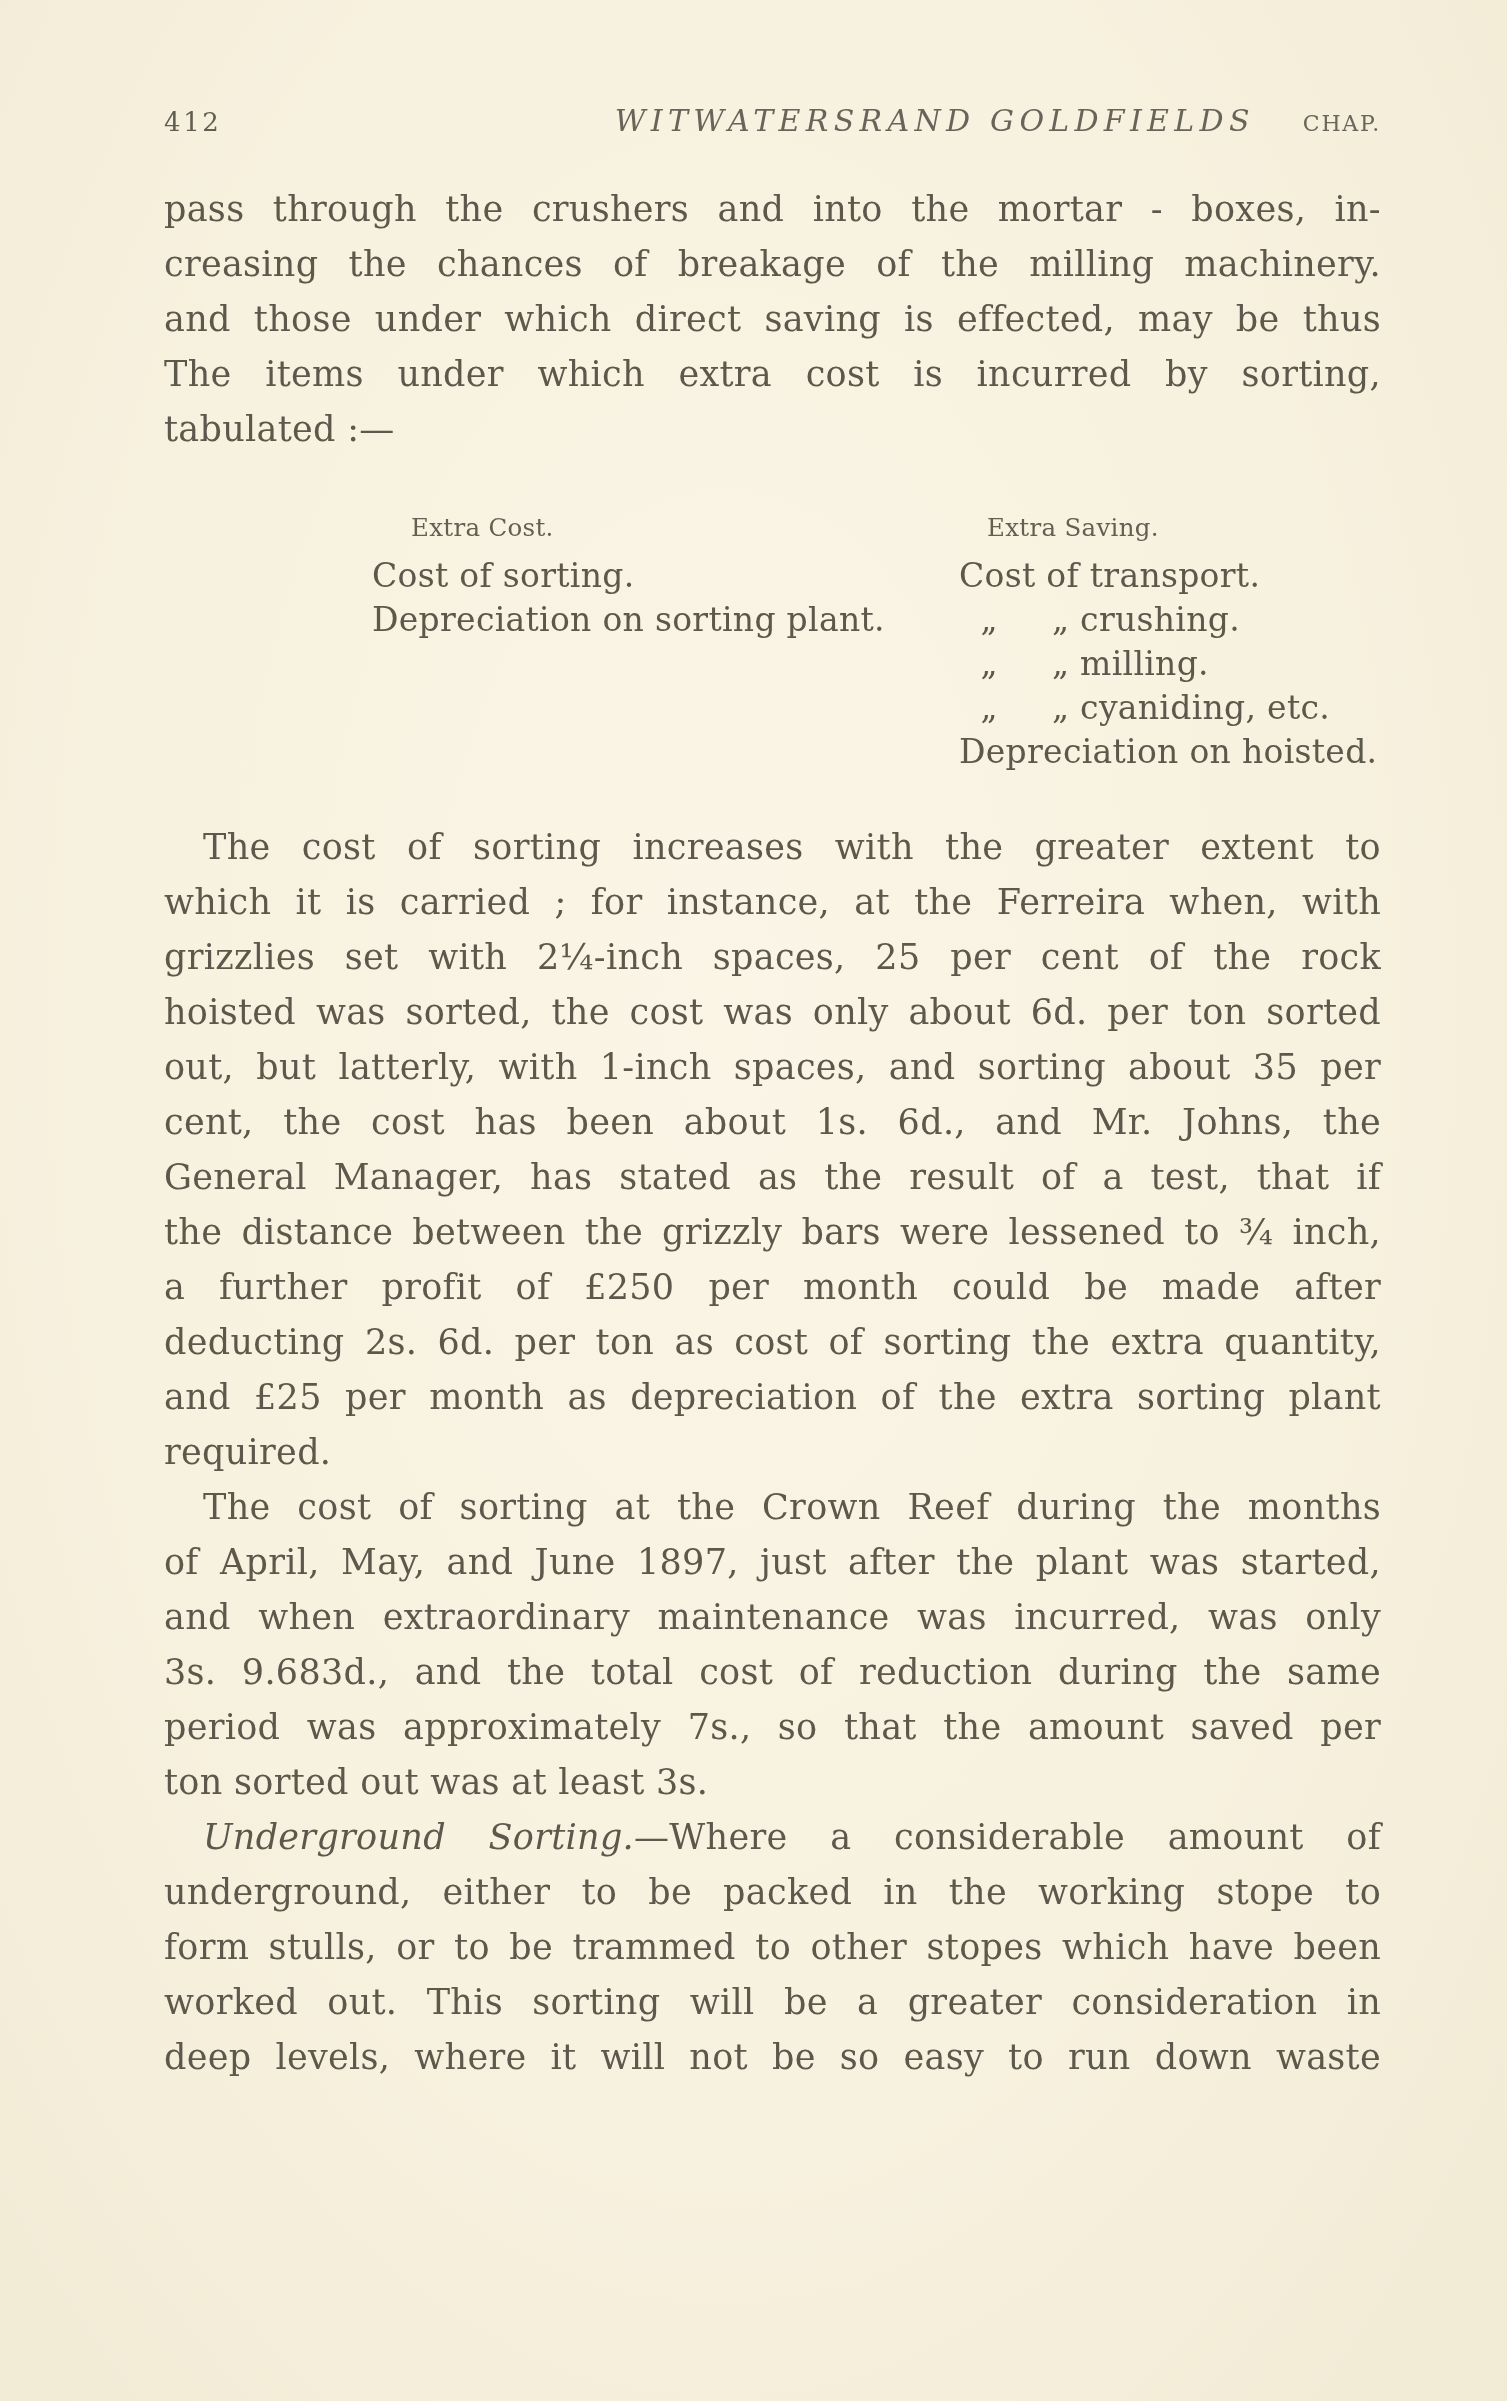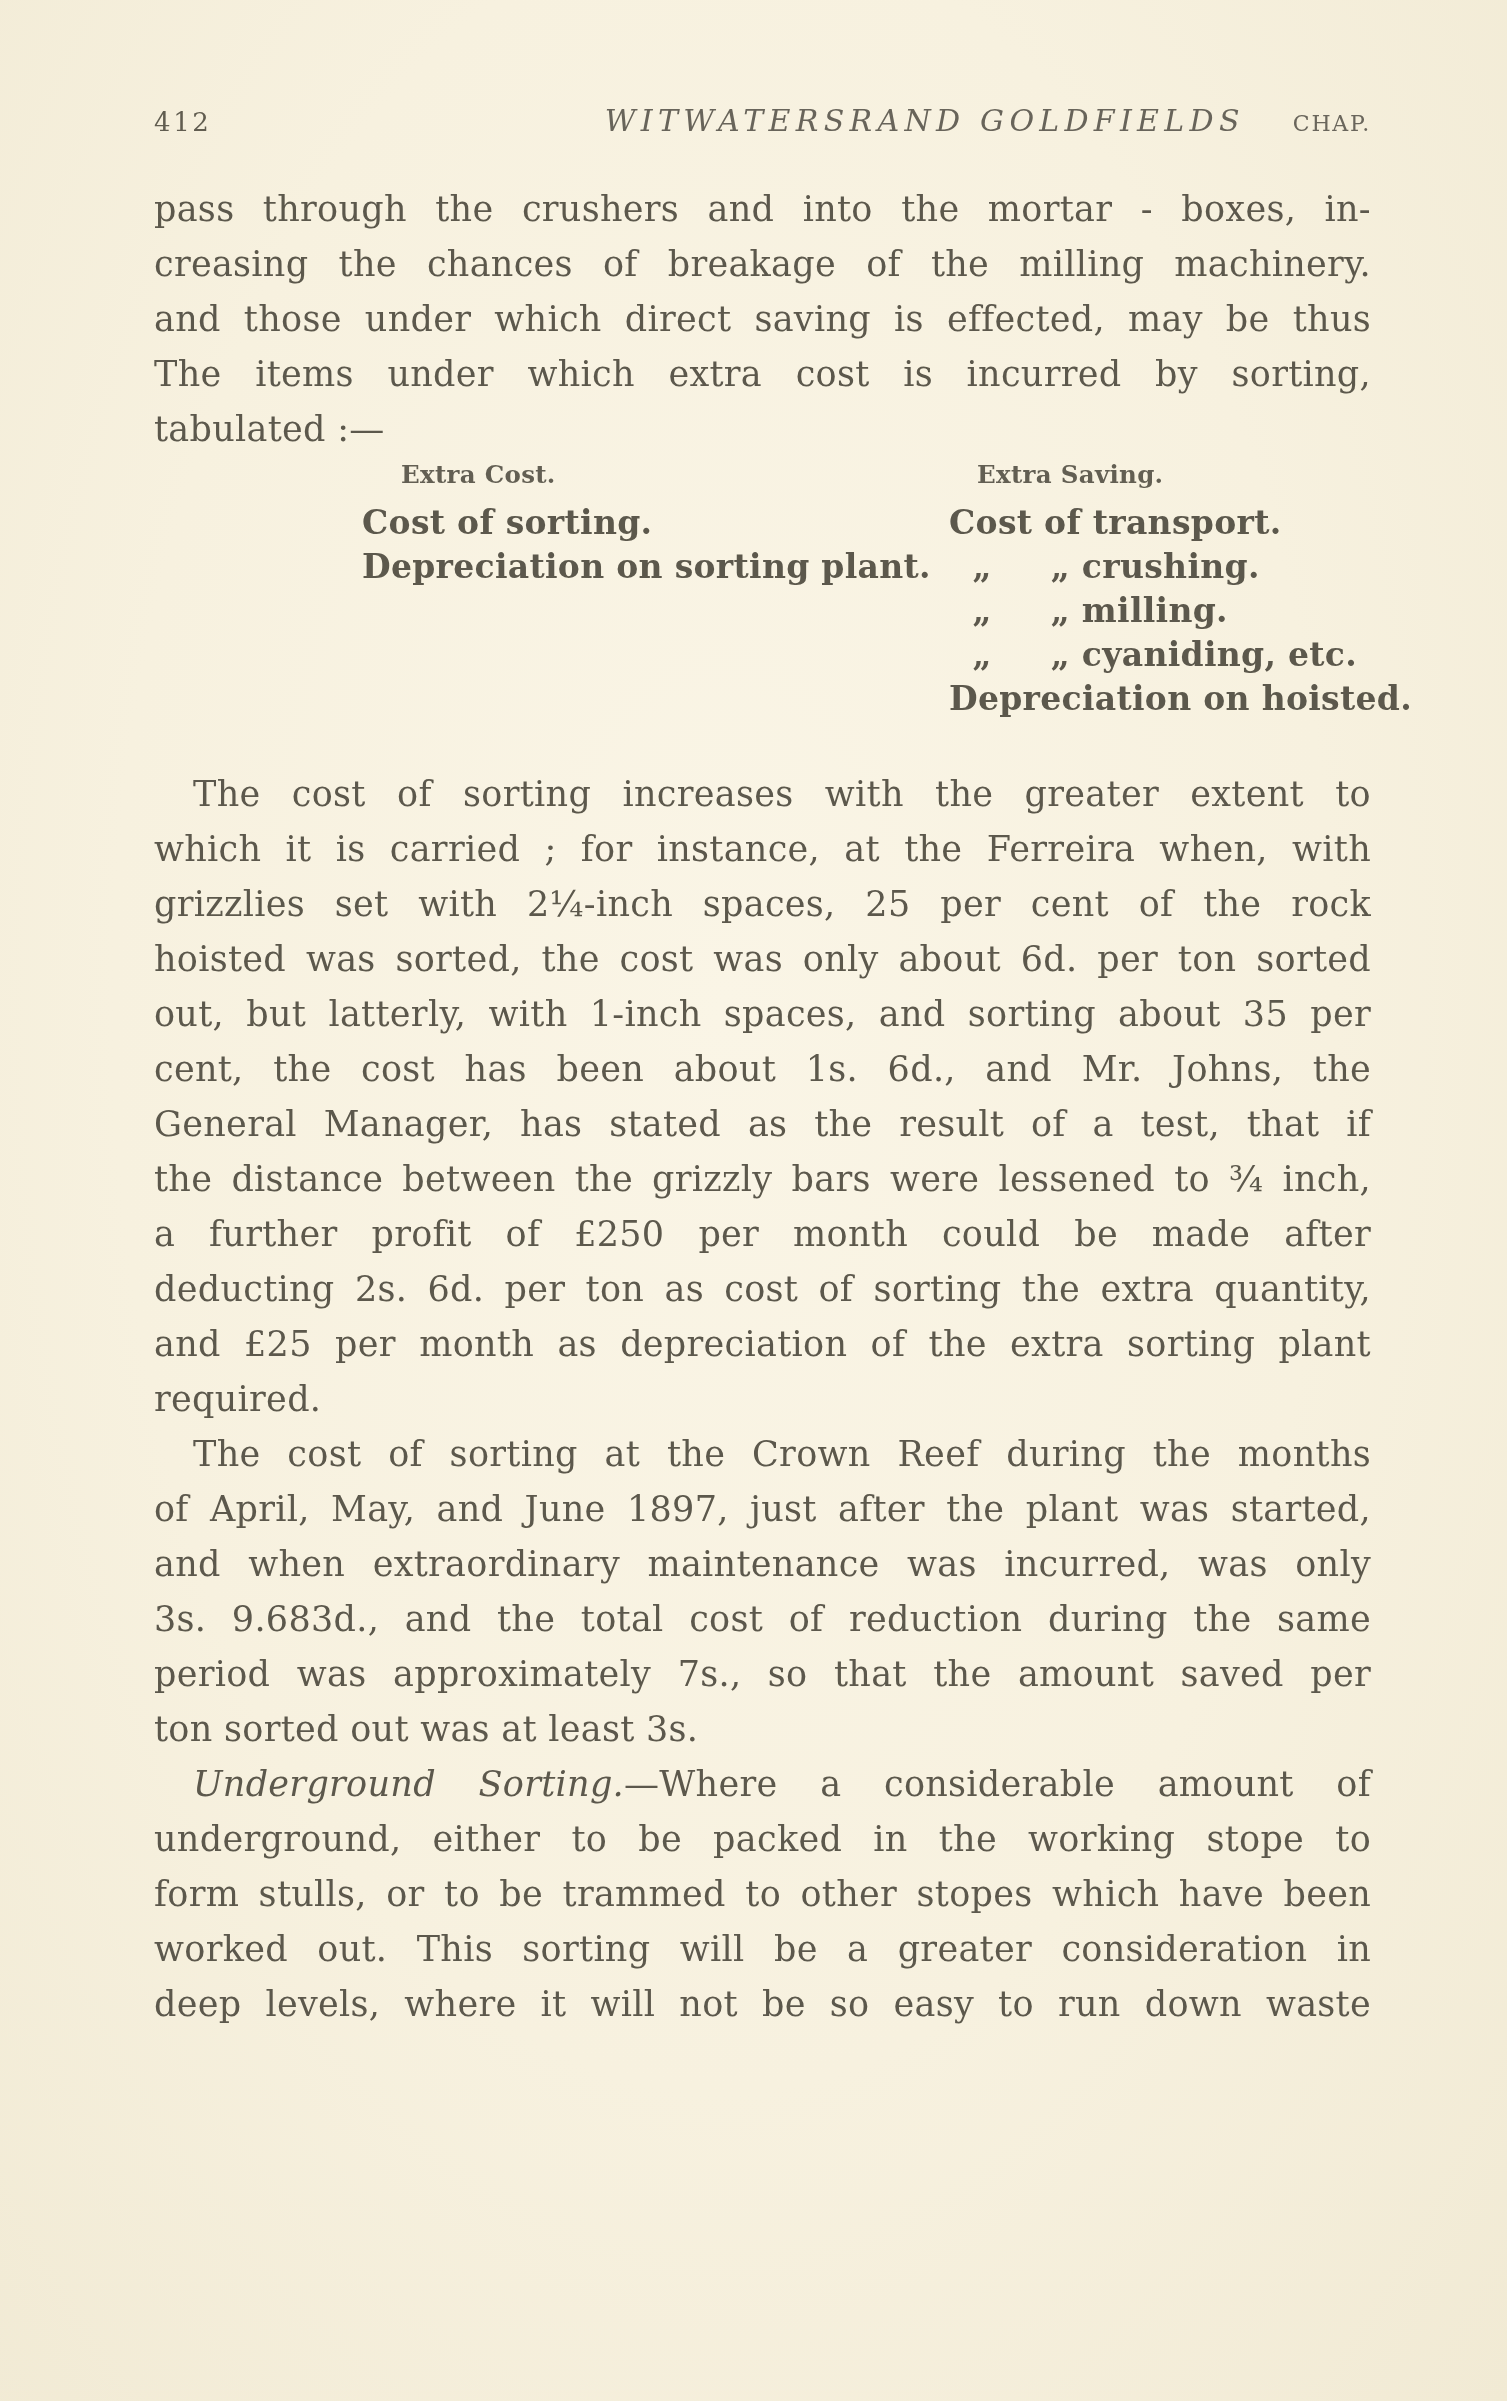--- a/index.html
+++ b/index.html
@@ -4,37 +4,37 @@
 <style>
   html,body{margin:0;padding:0;}
   body{background:#e9e2cf;font-family:"DejaVu Serif", serif;}
   .page{
     position:relative;
     width:1508px;height:2401px;
     background:radial-gradient(ellipse at 48% 42%, #faf5e6 0%, #f7f1df 55%, #f1ead4 100%);
     color:#5c584c;
     overflow:hidden;
   }
-  .content{position:absolute;left:154px;top:103px;width:1217px;}
+  .content{position:absolute;left:164px;top:103px;width:1217px;}
 
   
   .pagehead{display:flex;align-items:baseline;width:100%;}
   .pnum{font-size:26px;letter-spacing:2.6px;color:#615d50;}
   .rtitle{flex:1;text-align:right;font-style:italic;font-size:30px;letter-spacing:5.3px;color:#68645a;transform:translateX(-48px);}
   .chap{font-size:22px;letter-spacing:1.8px;color:#6a665c;}
 
   
   .bodytext{margin-top:44px;font-size:35px;line-height:55px;letter-spacing:0.3px;color:#5c584c;}
   p.para{margin:0;padding:0;}
   .jl{display:block;text-align:justify;text-align-last:justify;white-space:normal;}
   .ll{display:block;text-align:left;}
   .indent > .jl:first-child{text-indent:39px;}
 
   
-  .cost-table{display:flex;margin-bottom:46px;font-weight:bold;}
+  .cost-table{display:flex;margin-top:53px;margin-bottom:46px;}
   .tcol{display:block;}
   .tcol-left{margin-left:208px;width:455px;}
   .tcol-right{margin-left:132px;width:420px;}
   .thead{font-size:24.5px;line-height:35px;margin-bottom:8.8px;color:#635f53;}
   .thead-l{margin-left:39px;}
   .thead-r{margin-left:28px;}
   .titem{font-size:33px;line-height:44px;white-space:nowrap;}
 
   .ital{font-style:italic;}
 </style>

